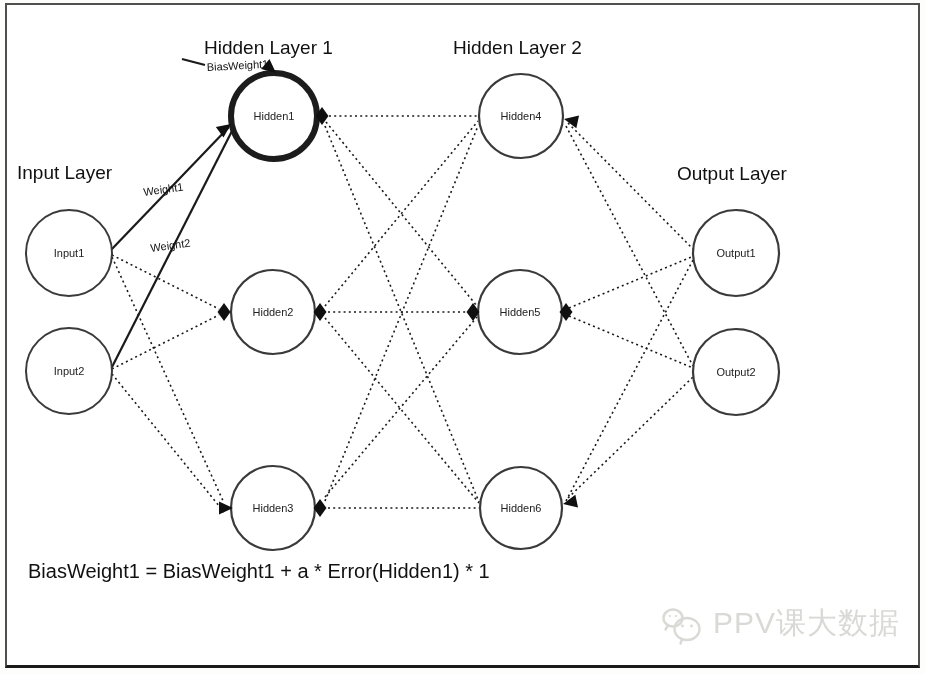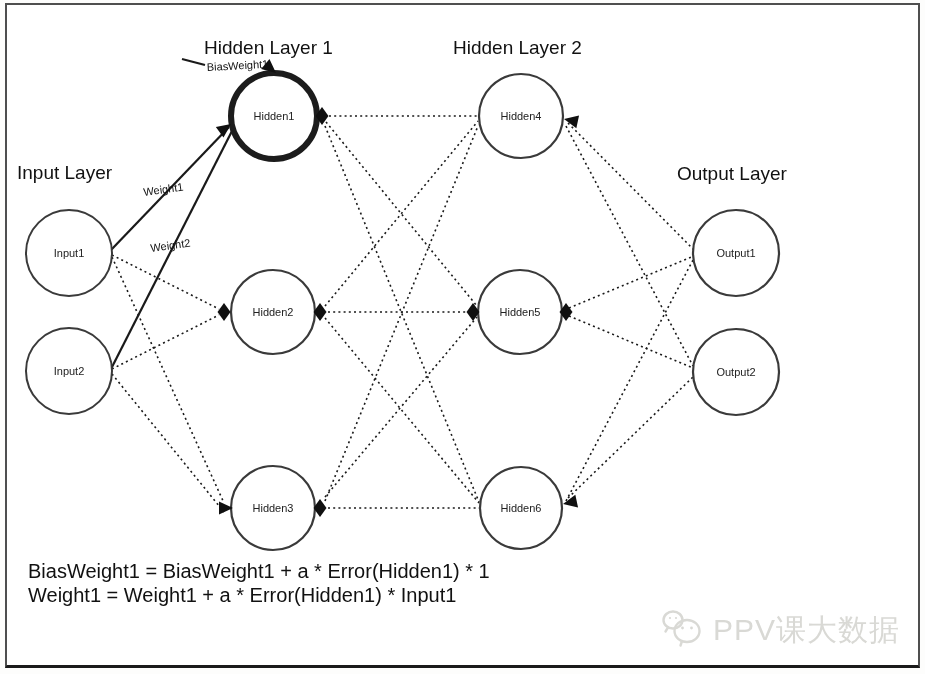--- a/index.html
+++ b/index.html
@@ -22,24 +22,25 @@
   .node{fill:#ffffff;stroke:#3a3a3a;}
   .node-thick{stroke:#1c1c1c;}
   .node-label{font-size:11px;fill:#222222;text-anchor:middle;}
   .layer-title{font-size:19px;fill:#111111;}
   .edge-label{font-size:11px;fill:#111111;}
   .deco{fill:#101010;stroke:none;}
   #formula-block{
     position:absolute;left:28px;top:560px;
     font-size:20px;line-height:23.5px;color:#111111;
     white-space:nowrap;
+    text-align:right;
   }
   #watermark{
     position:absolute;left:660px;top:603px;height:48px;
-    display:flex;align-items:flex-end;gap:7px;
+    display:flex;align-items:flex-start;gap:7px;
     color:#d9d9d5;
   }
   #watermark-text{font-size:30px;letter-spacing:1px;}
 </style>
 </head>
 <body>
 
 <div id="canvas">
   <div id="frame"></div>
 
@@ -101,21 +102,20 @@
       <text x="204" y="54" class="layer-title">Hidden Layer 1</text>
       <text x="453" y="54" class="layer-title">Hidden Layer 2</text>
       <text x="677" y="180" class="layer-title">Output Layer</text>
       <text x="207" y="71" class="edge-label" transform="rotate(-3 207 71)">BiasWeight1</text>
       <text x="144" y="196" class="edge-label" transform="rotate(-8 144 196)">Weight1</text>
       <text x="151" y="252" class="edge-label" transform="rotate(-8 151 252)">Weight2</text>
     </svg>
 
   <div id="formula-block">
     <div>BiasWeight1 = BiasWeight1 + a * Error(Hidden1) * 1</div>
-    <div>Weight1 = Weight1 + a * Error(Hidden1) * Input1</div>
   </div>
 
   <div id="watermark">
     <svg width="46" height="46" viewBox="0 0 46 46" fill="none" stroke="#d9d9d5" stroke-width="2.4" stroke-linecap="round">
       <ellipse cx="13" cy="15" rx="9.5" ry="8.5"></ellipse>
       <path d="M 7.5 21.5 L 5 26 L 11 23.5" fill="#fdfdfc" stroke="none" opacity="0"></path>
       <path d="M 8 22.5 L 5.5 26.5"></path>
       <ellipse cx="27" cy="26" rx="12.5" ry="11"></ellipse>
       <path d="M 22 36 L 20.5 40.5"></path>
       <circle cx="22.5" cy="23" r="1.4" fill="#d9d9d5" stroke="none"></circle>

